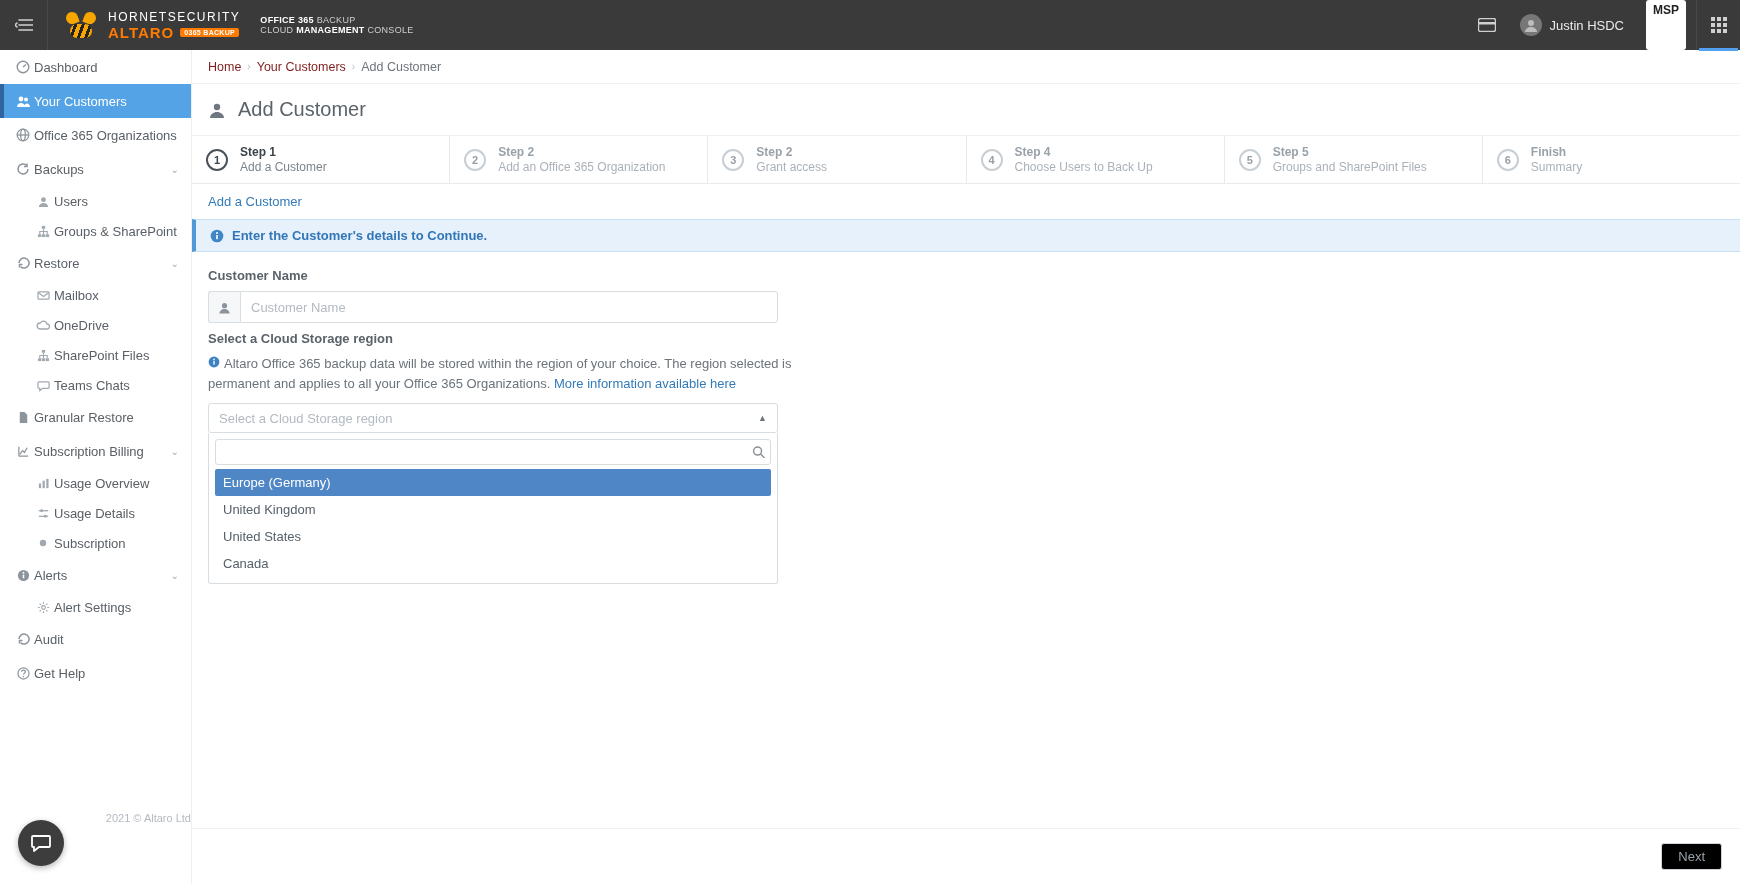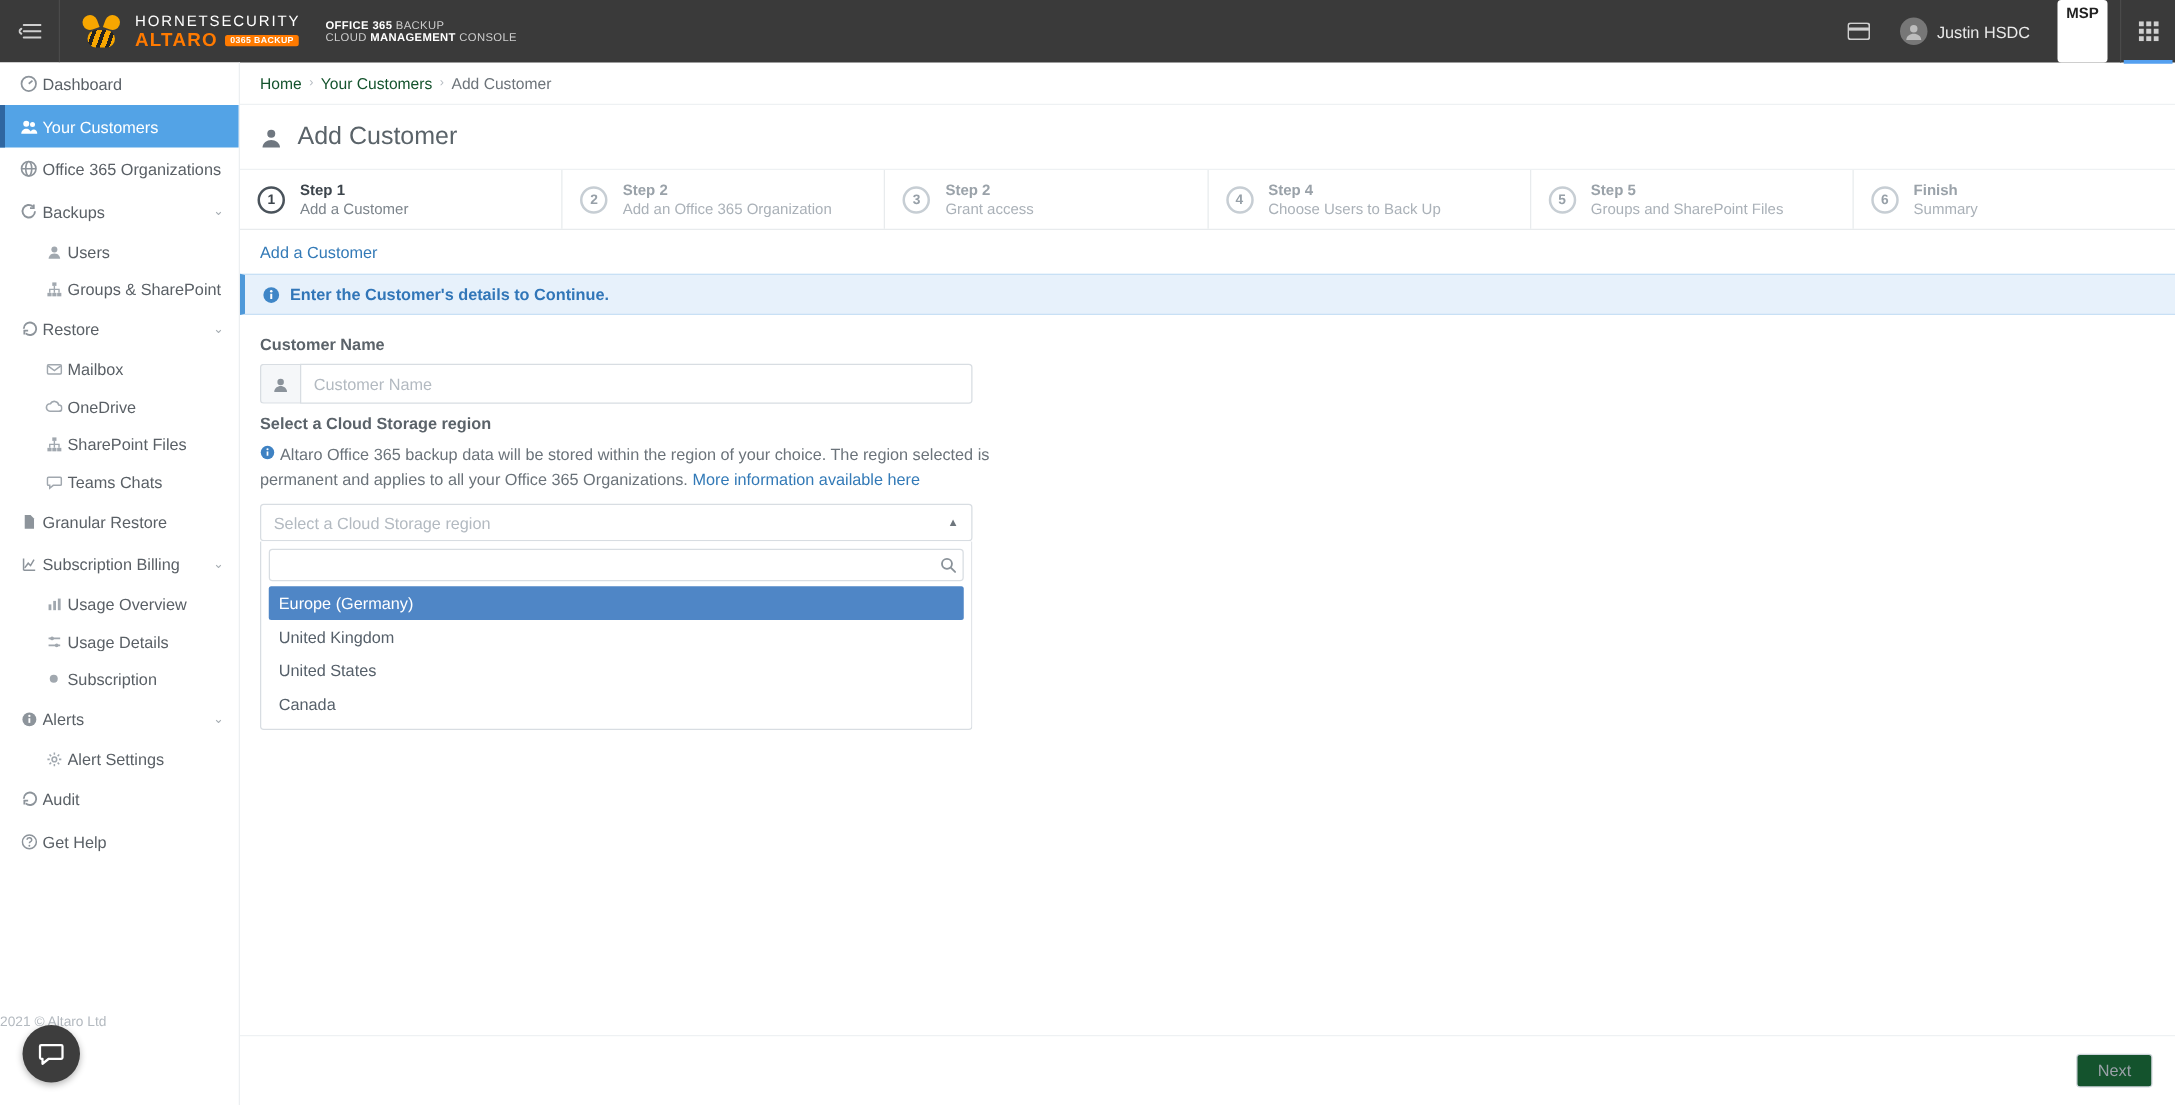--- a/index.html
+++ b/index.html
@@ -54,26 +54,26 @@
   .nav-item .ic{width:22px;display:flex;justify-content:center;color:#8d949b}
   .nav-item .lbl{flex:1;white-space:nowrap;overflow:hidden;text-overflow:ellipsis}
   .nav-item .caret{font-size:10px;color:#a6adb3}
   .nav-sub{padding-left:20px}
   .nav-sub .nav-item{height:30px;font-size:13px}
   .nav-sub .nav-item .ic{color:#a1a8af}
   .nav-item.top{height:34px}
   .nav-item.active{background:var(--sidebar-active-blue);color:#fff}
   .nav-item.active .ic{color:#fff}
   .nav-item.active::before{content:"";position:absolute;left:0;top:0;bottom:0;width:4px;background:var(--active-strip)}
-  .sidebar-footer{position:absolute;bottom:60px;left:0;right:0;text-align:left;font-size:11px;color:#b4bac0}
+  .sidebar-footer{position:absolute;bottom:60px;left:0;right:0;text-align:right;font-size:11px;color:#b4bac0}
 
   
   .main{position:absolute;left:var(--sidebar-w);top:var(--top-h);right:0;bottom:0;display:flex;flex-direction:column}
   .crumbs{height:34px;border-bottom:1px solid #eef1f3;display:flex;align-items:center;padding:0 16px;font-size:12.5px;color:#8f969c}
-  .crumbs .link{color:#14532d}
+  .crumbs .link{color:#7f1d1d}
   .crumbs .last{color:#6d747a}
   .crumbs .sep{margin:0 6px;font-size:10px;color:#b6bcc2}
 
   .title-row{height:52px;display:flex;align-items:center;padding:0 16px;border-bottom:1px solid #eef1f3}
   .title-row .ic{color:#6f7780;font-size:18px;margin-right:12px}
   .title-row .ttl{color:#5a6369;font-size:20px;font-weight:400}
 
   .steps{display:flex;border-bottom:1px solid var(--step-border);height:48px}
   .step{flex:1;display:flex;align-items:center;gap:12px;padding:0 14px;border-right:1px solid var(--step-border);cursor:default}
   .step:last-child{border-right:none}
@@ -105,21 +105,21 @@
   .select-box{height:30px;border:1px solid var(--border);border-radius:3px;display:flex;align-items:center;padding:0 10px;color:#b3bac1;font-size:13px;justify-content:space-between;cursor:pointer}
   .select-box .arrow{font-size:9px;color:#6e767d}
   .select-panel{border:1px solid var(--border);border-top:none;border-radius:0 0 3px 3px;background:#fff;padding:6px}
   .select-search{position:relative;margin-bottom:4px}
   .select-search input{width:100%;height:26px;border:1px solid var(--border);border-radius:3px;padding:0 26px 0 8px;font-size:13px;color:#555;outline:none}
   .select-search .mag{position:absolute;right:6px;top:50%;transform:translateY(-50%);color:#8a9299}
   .opt{padding:6px 8px;font-size:13px;color:#56606a;cursor:pointer;border-radius:2px}
   .opt.highlight{background:#4f86c6;color:#fff}
 
   .footer-bar{position:absolute;bottom:0;left:0;right:0;height:56px;border-top:1px solid #eef1f3;display:flex;align-items:center;justify-content:flex-end;padding:0 18px;background:#fff}
-  .next-btn{border:1px solid #cfd5db;background:#14532d;color:#9aa1a8;padding:5px 16px;border-radius:3px;font-size:13px;cursor:not-allowed}
+  .next-btn{border:1px solid #cfd5db;background:#000000;color:#9aa1a8;padding:5px 16px;border-radius:3px;font-size:13px;cursor:not-allowed}
 
   .chat-fab{position:absolute;left:18px;bottom:18px;width:46px;height:46px;border-radius:50%;background:#3d3d3d;display:flex;align-items:center;justify-content:center;color:#fff;box-shadow:0 2px 6px rgba(0,0,0,.3)}
 
   
   .i{display:inline-flex;align-items:center;justify-content:center}
   svg{display:block}
 </style>
 </head>
 <body>
 

